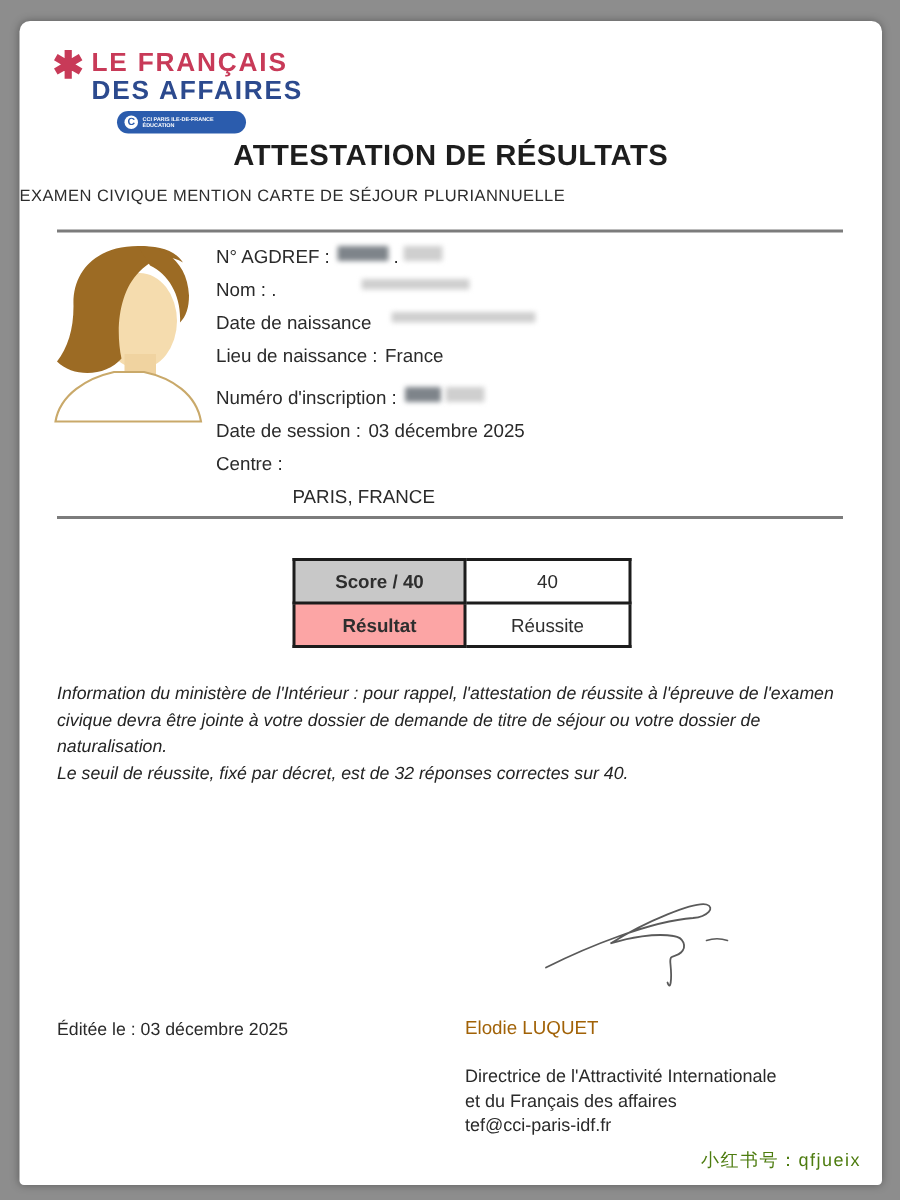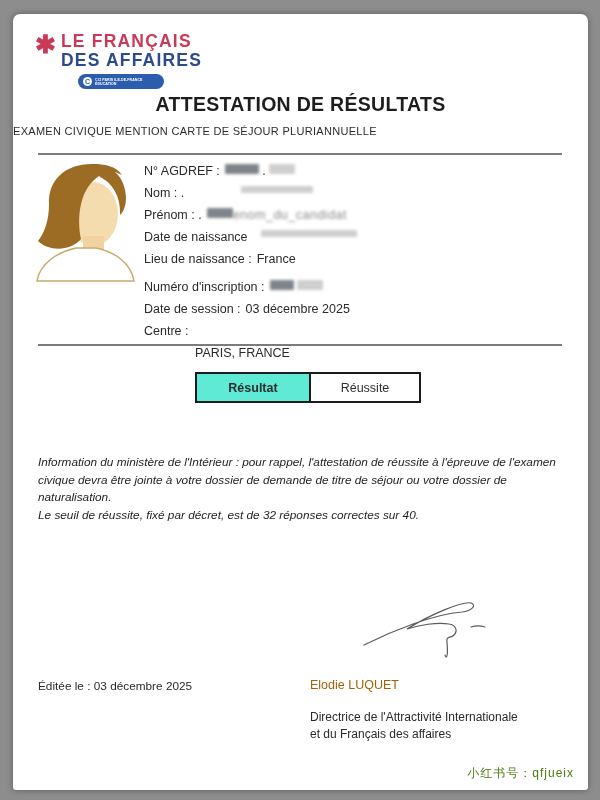--- a/index.html
+++ b/index.html
@@ -112,25 +112,20 @@
     <div class="frow">
       <span class="flabel">N° AGDREF :</span>
       <span class="redact dark" style="width:34px"></span>&nbsp;.&nbsp;
       <span class="redact light" style="width:26px"></span>
     </div>
     <div class="frow">
       <span class="flabel">Nom : .</span>
       <span class="redact light" style="width:72px;margin-left:52px;height:7px"></span>
     </div>
     <div class="frow">
-      <span class="flabel">Prénom : .</span>
-      <span class="redact dark" style="width:26px"></span>
-      <span class="blur-text">enom_du_candidat</span>
-    </div>
-    <div class="frow">
       <span class="flabel">Date de naissance</span>
       <span class="redact light" style="width:96px;margin-left:8px;height:7px"></span>
     </div>
     <div class="frow">
       <span class="flabel">Lieu de naissance :</span>
       <span>France</span>
     </div>
 
     <div class="gap"></div>
 
@@ -148,22 +143,26 @@
     </div>
     <div class="frow indent">
       <span>PARIS, FRANCE</span>
     </div>
   </div>
 
   <div class="divider div2"></div>
 
   <table class="score-table">
     <tbody>
+        <tr>
+      <td class="hd" style="background:#c8c8c8">Score / 40</td>
+      <td class="vl">40</td>
+    </tr>
     <tr>
-      <td class="hd" style="background:#5eead4">Résultat</td>
+      <td class="hd" style="background:#fca5a5">Résultat</td>
       <td class="vl">Réussite</td>
     </tr>
   </tbody>
     </table>
 
   <div class="notice">Information du ministère de l'Intérieur : pour rappel, l'attestation de réussite à l'épreuve de l'examen civique devra être jointe à votre dossier de demande de titre de séjour ou votre dossier de naturalisation.
 Le seuil de réussite, fixé par décret, est de 32 réponses correctes sur 40.</div>
 
   <div class="signature">
     <svg viewBox="0 0 150 64" width="150" height="64">
@@ -173,17 +172,18 @@
   </div>
 
   <div class="foot-left">
     <div>Éditée le : 03 décembre 2025</div>
   </div>
 
   <div class="signer-name">Elodie LUQUET</div>
   <div class="signer-block">
     <div>Directrice de l'Attractivité Internationale</div>
     <div>et du Français des affaires</div>
+    <div>tef@cci-paris-idf.fr</div>
   </div>
 
   <div class="watermark">小红书号：qfjueix</div>
 
 </div>
 
 </body></html>

